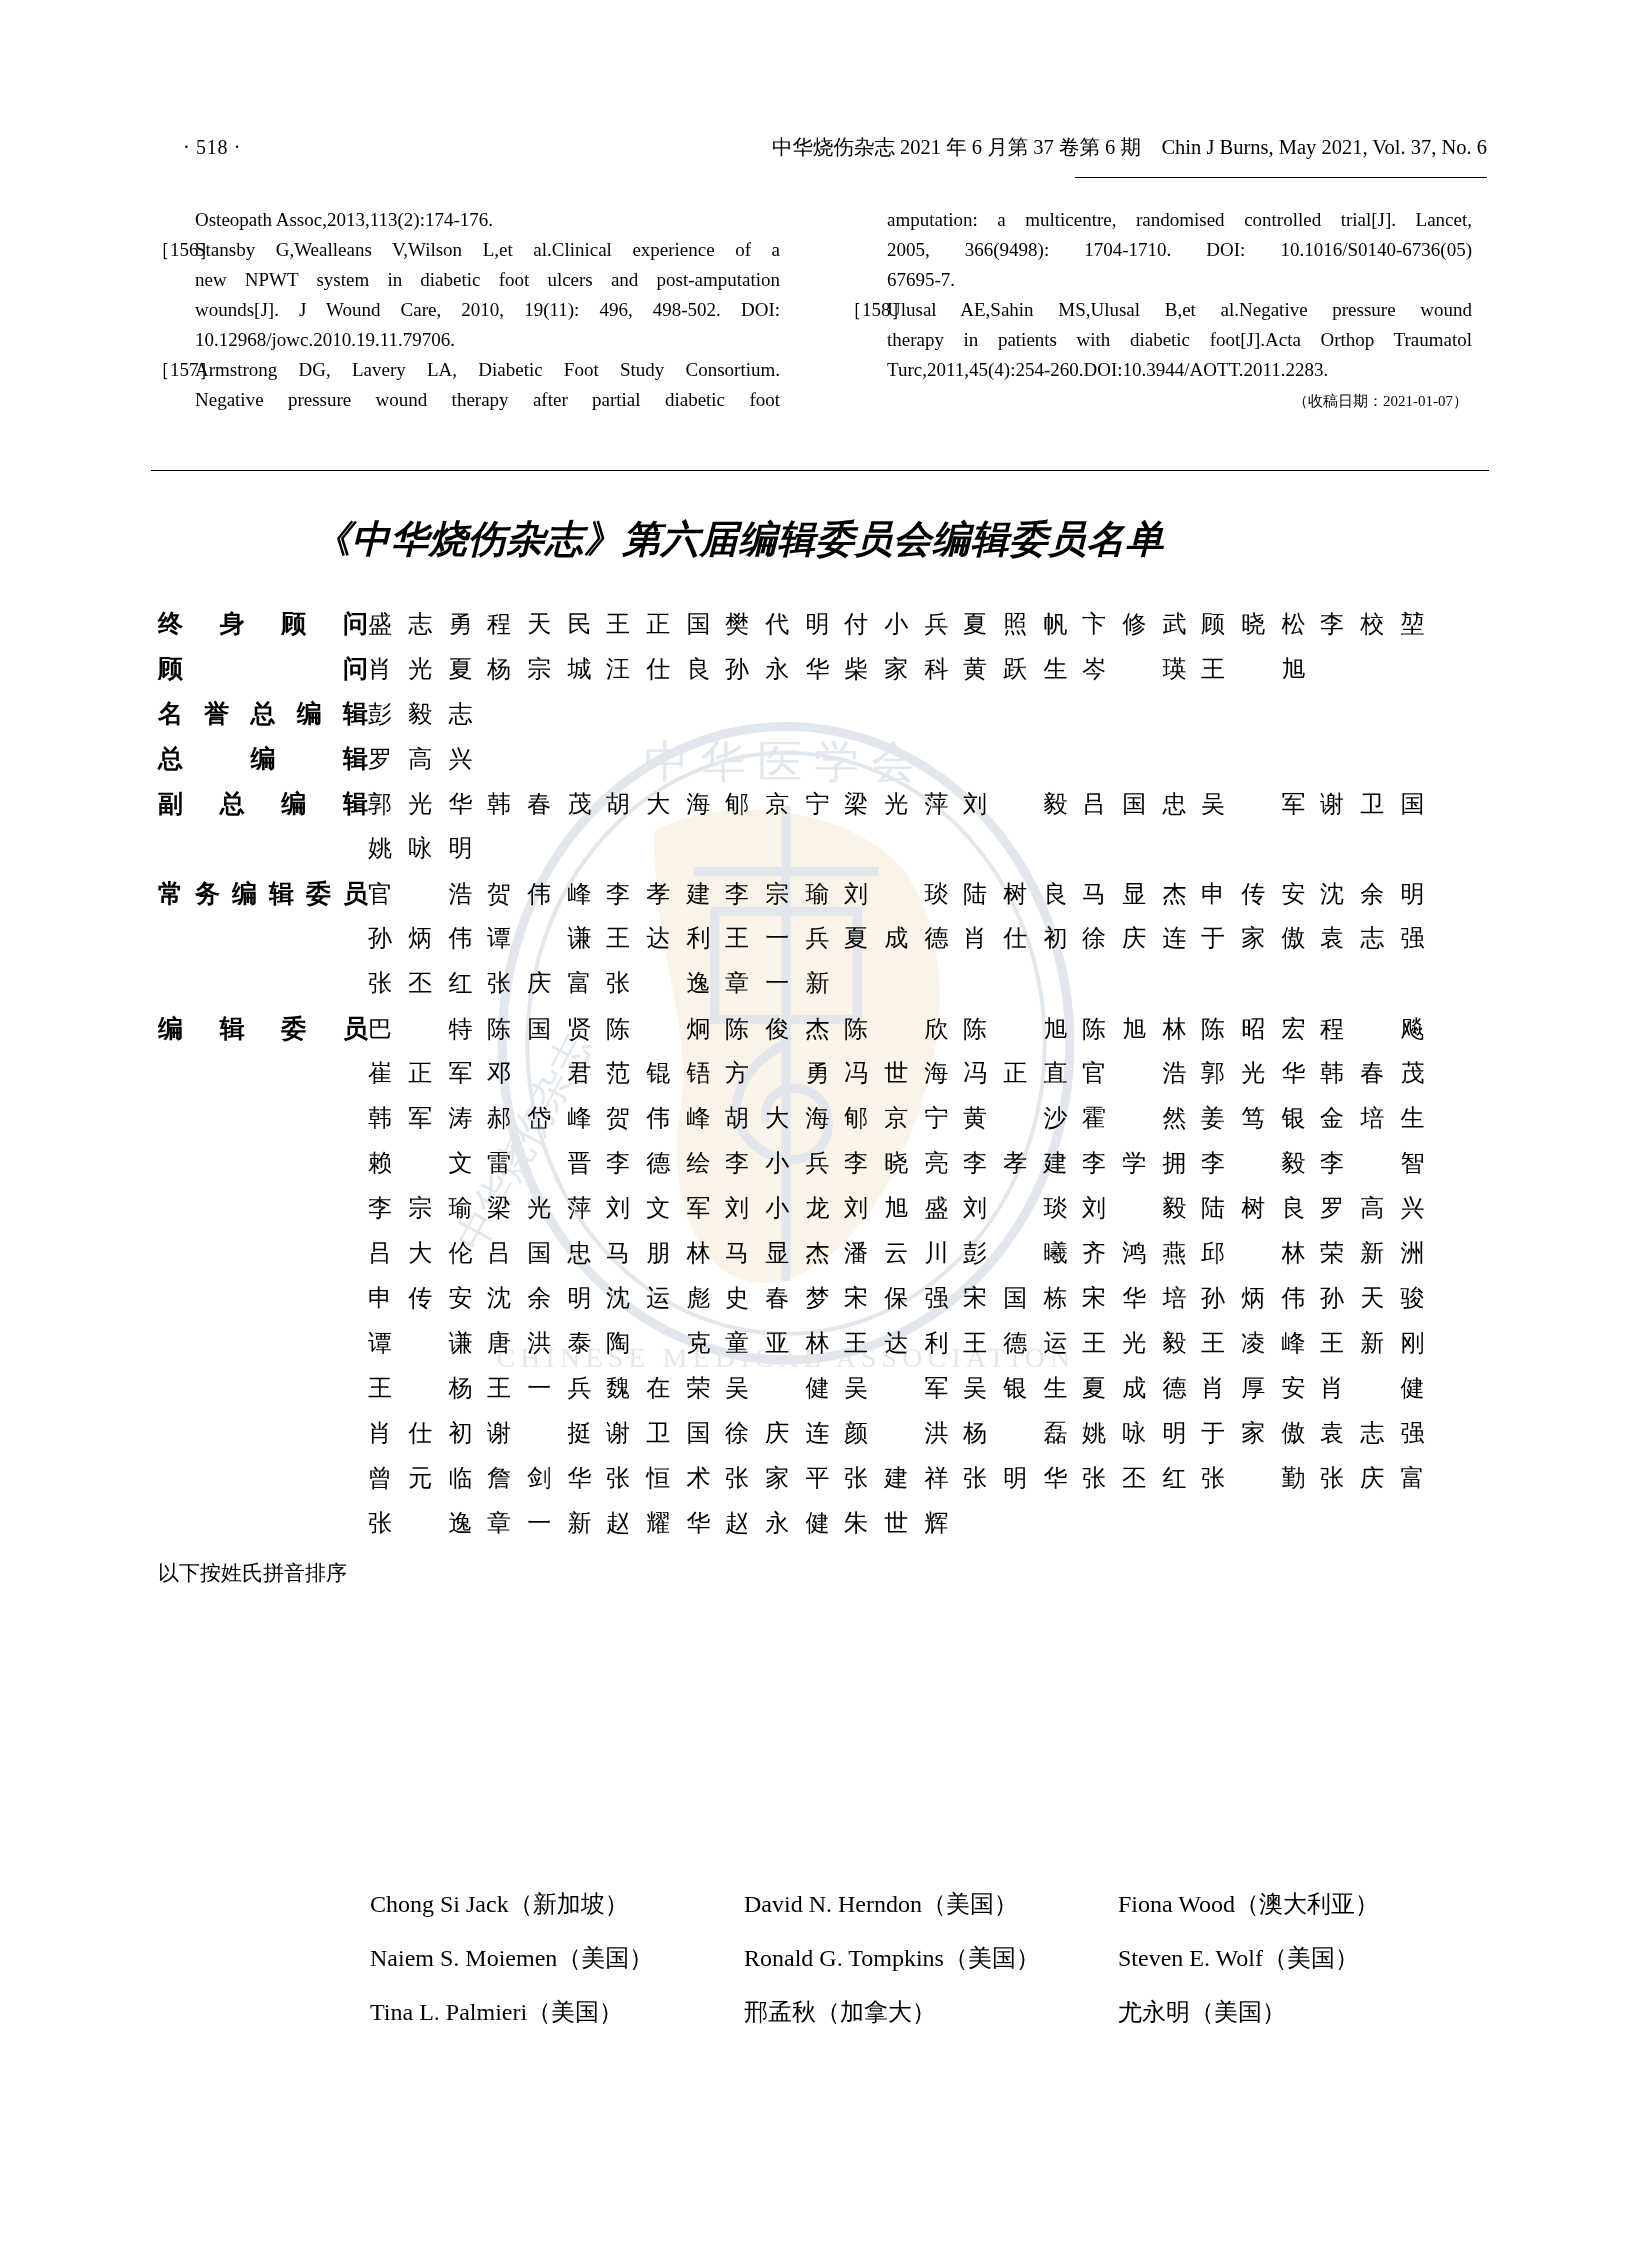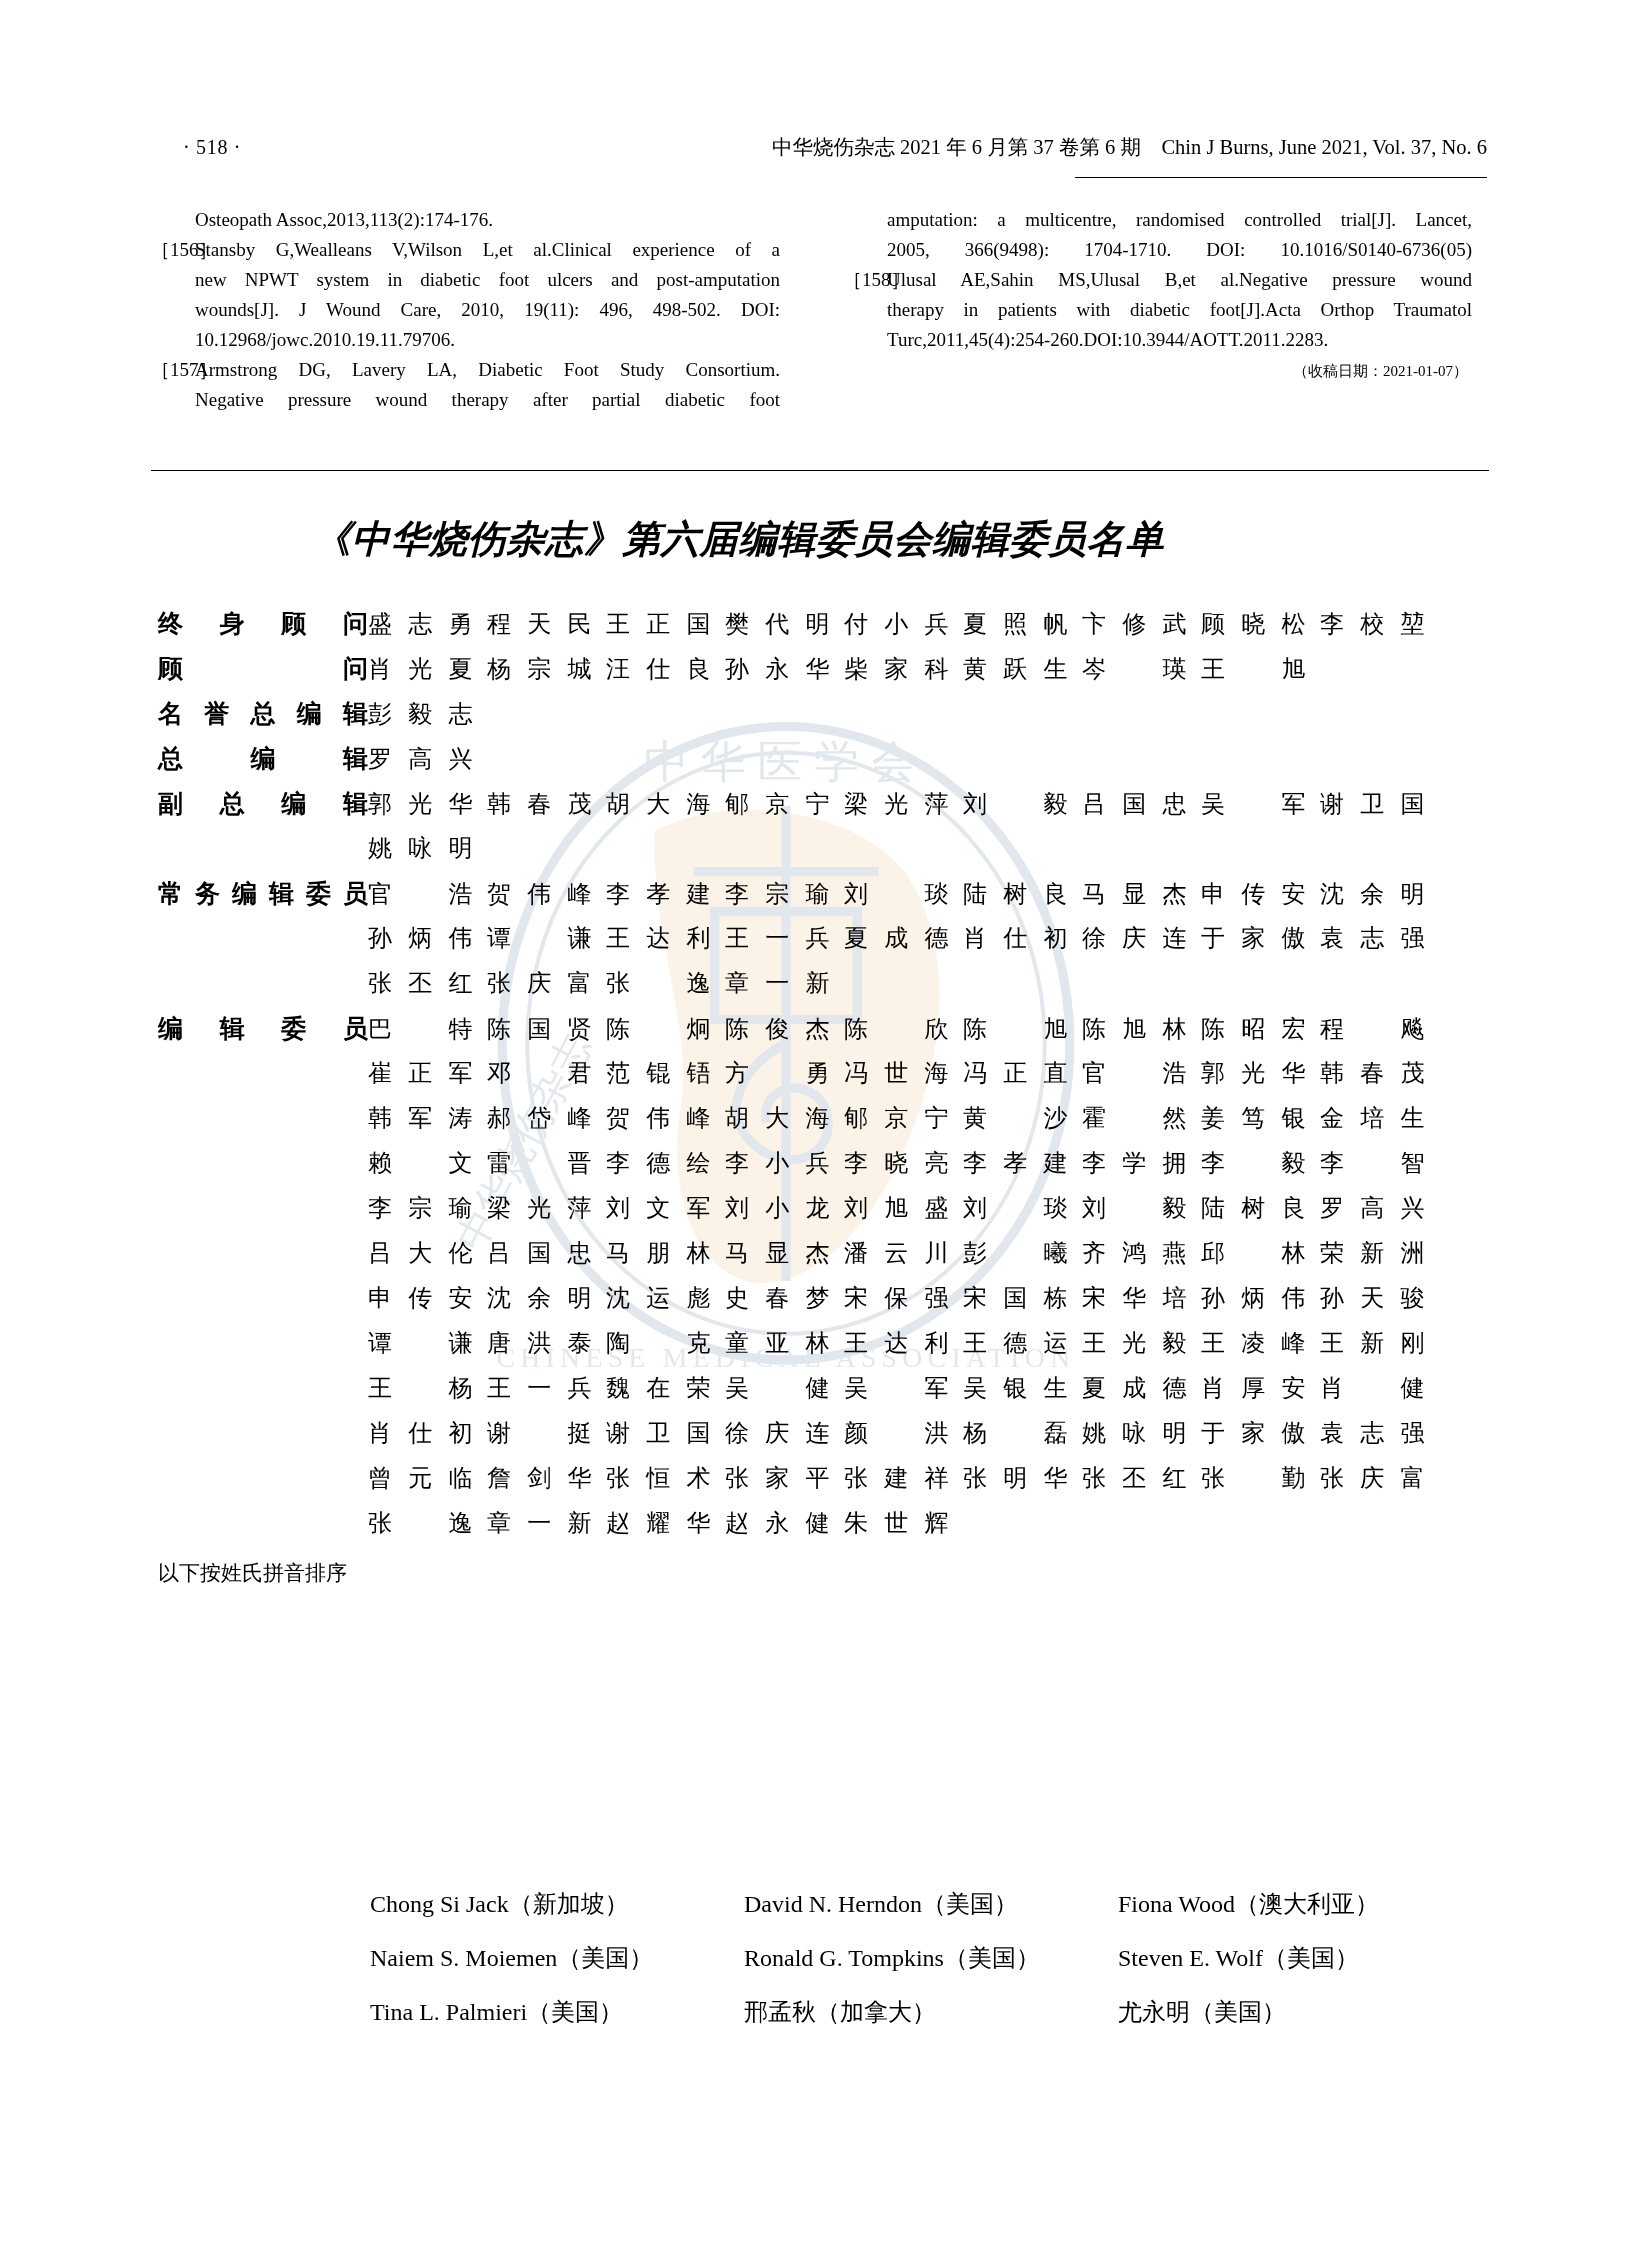--- a/index.html
+++ b/index.html
@@ -214,38 +214,39 @@
         <path d="M250 250 C210 270 200 310 230 330 C260 350 290 330 280 300 C270 275 230 280 235 310" fill="none" stroke="#c9d5df" stroke-width="7"></path>
         <text x="250" y="48" text-anchor="middle" font-family="'DejaVu Sans', sans-serif" font-size="34" fill="#c9d5df" letter-spacing="9">中华医学会</text>
         <text x="250" y="495" text-anchor="middle" font-family="'Liberation Serif', serif" font-size="21" fill="#c9d5df" letter-spacing="4">CHINESE MEDICAL ASSOCIATION</text>
         <text x="60" y="330" text-anchor="middle" font-family="'DejaVu Sans', sans-serif" font-size="30" fill="#c9d5df" transform="rotate(-62 60 330)">中华烧伤杂志</text>
       </g>
     </svg>
   </div>
 
   <div class="runhead">
     <div class="folio">· 518 ·</div>
-    <div class="runhead-title">中华烧伤杂志 2021 年 6 月第 37 卷第 6 期　Chin J Burns, June 2021, Vol. 37, No. 6</div>
+    <div class="runhead-title">中华烧伤杂志 2021 年 6 月第 37 卷第 6 期　Chin J Burns, May 2021, Vol. 37, No. 6</div>
     <div class="runhead-rule"></div>
   </div>
 
   <div class="refs">
     <div class="refcol" id="refs-left">
         <div class="ref-line cont"><span class="ref-body">Osteopath Assoc,2013,113(2):174-176.</span></div>
         <div class="ref-line just"><span class="ref-num">［156］</span><span class="ref-body">Stansby G,Wealleans V,Wilson L,et al.Clinical experience of a</span></div>
         <div class="ref-line just cont"><span class="ref-body">new NPWT system in diabetic foot ulcers and post-amputation</span></div>
         <div class="ref-line just cont"><span class="ref-body">wounds[J]. J Wound Care, 2010, 19(11): 496, 498-502. DOI:</span></div>
         <div class="ref-line cont"><span class="ref-body">10.12968/jowc.2010.19.11.79706.</span></div>
         <div class="ref-line just"><span class="ref-num">［157］</span><span class="ref-body">Armstrong DG, Lavery LA, Diabetic Foot Study Consortium.</span></div>
         <div class="ref-line just cont"><span class="ref-body">Negative pressure wound therapy after partial diabetic foot</span></div>
       </div>
     <div class="refcol">
       <div id="refs-right">
           <div class="ref-line just cont"><span class="ref-body">amputation: a multicentre, randomised controlled trial[J]. Lancet,</span></div>
           <div class="ref-line just cont"><span class="ref-body">2005, 366(9498): 1704-1710. DOI: 10.1016/S0140-6736(05)</span></div>
+          <div class="ref-line cont"><span class="ref-body">67695-7.</span></div>
           <div class="ref-line just"><span class="ref-num">［158］</span><span class="ref-body">Ulusal AE,Sahin MS,Ulusal B,et al.Negative pressure wound</span></div>
           <div class="ref-line just cont"><span class="ref-body">therapy in patients with diabetic foot[J].Acta Orthop Traumatol</span></div>
           <div class="ref-line cont"><span class="ref-body">Turc,2011,45(4):254-260.DOI:10.3944/AOTT.2011.2283.</span></div>
         </div>
       <div class="recv-date">（收稿日期：2021-01-07）</div>
     </div>
   </div>
 
   <div class="sep-rule"></div>
 

